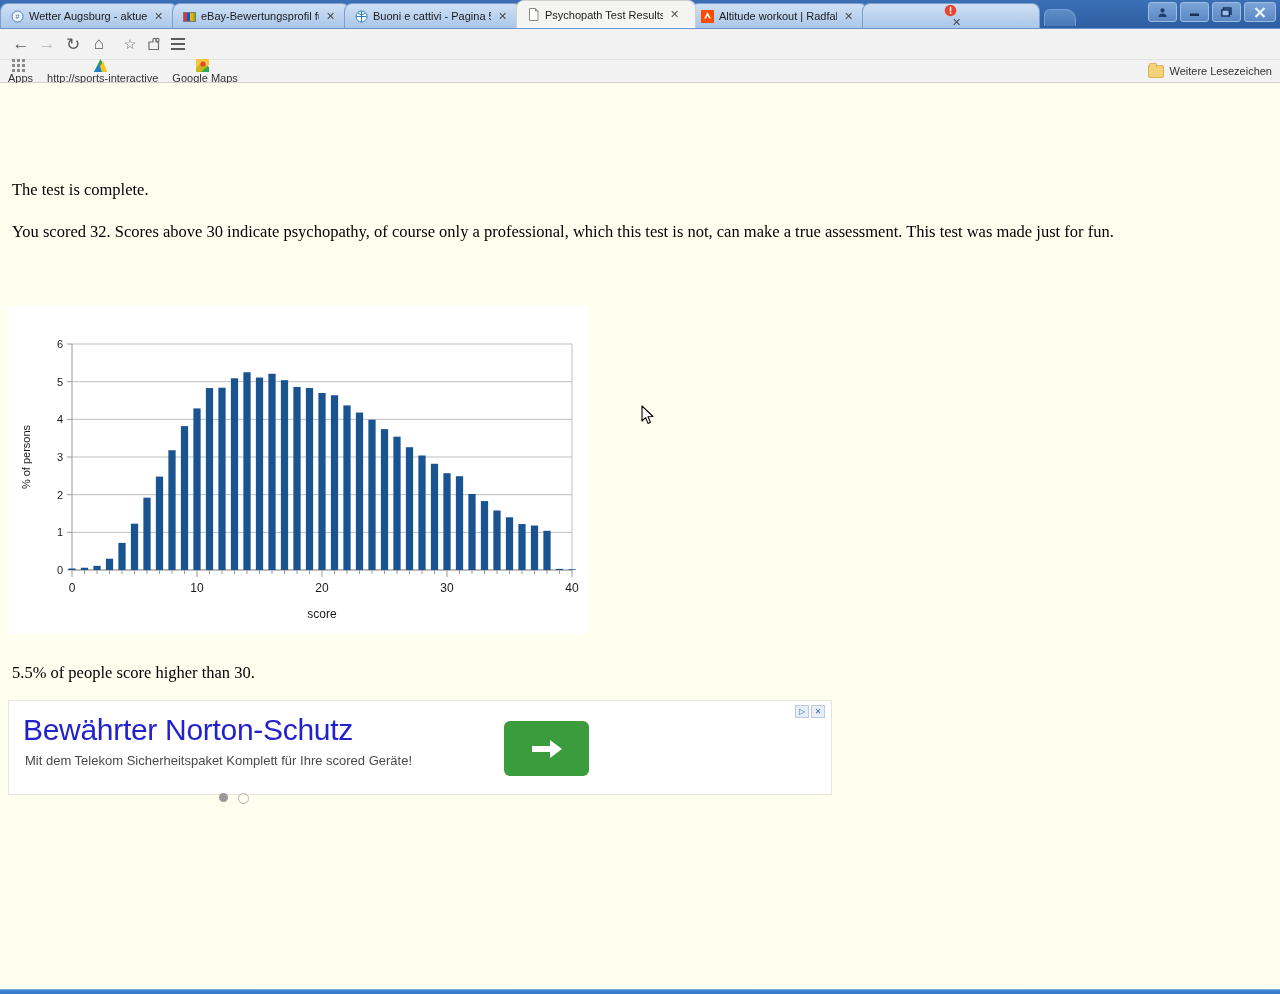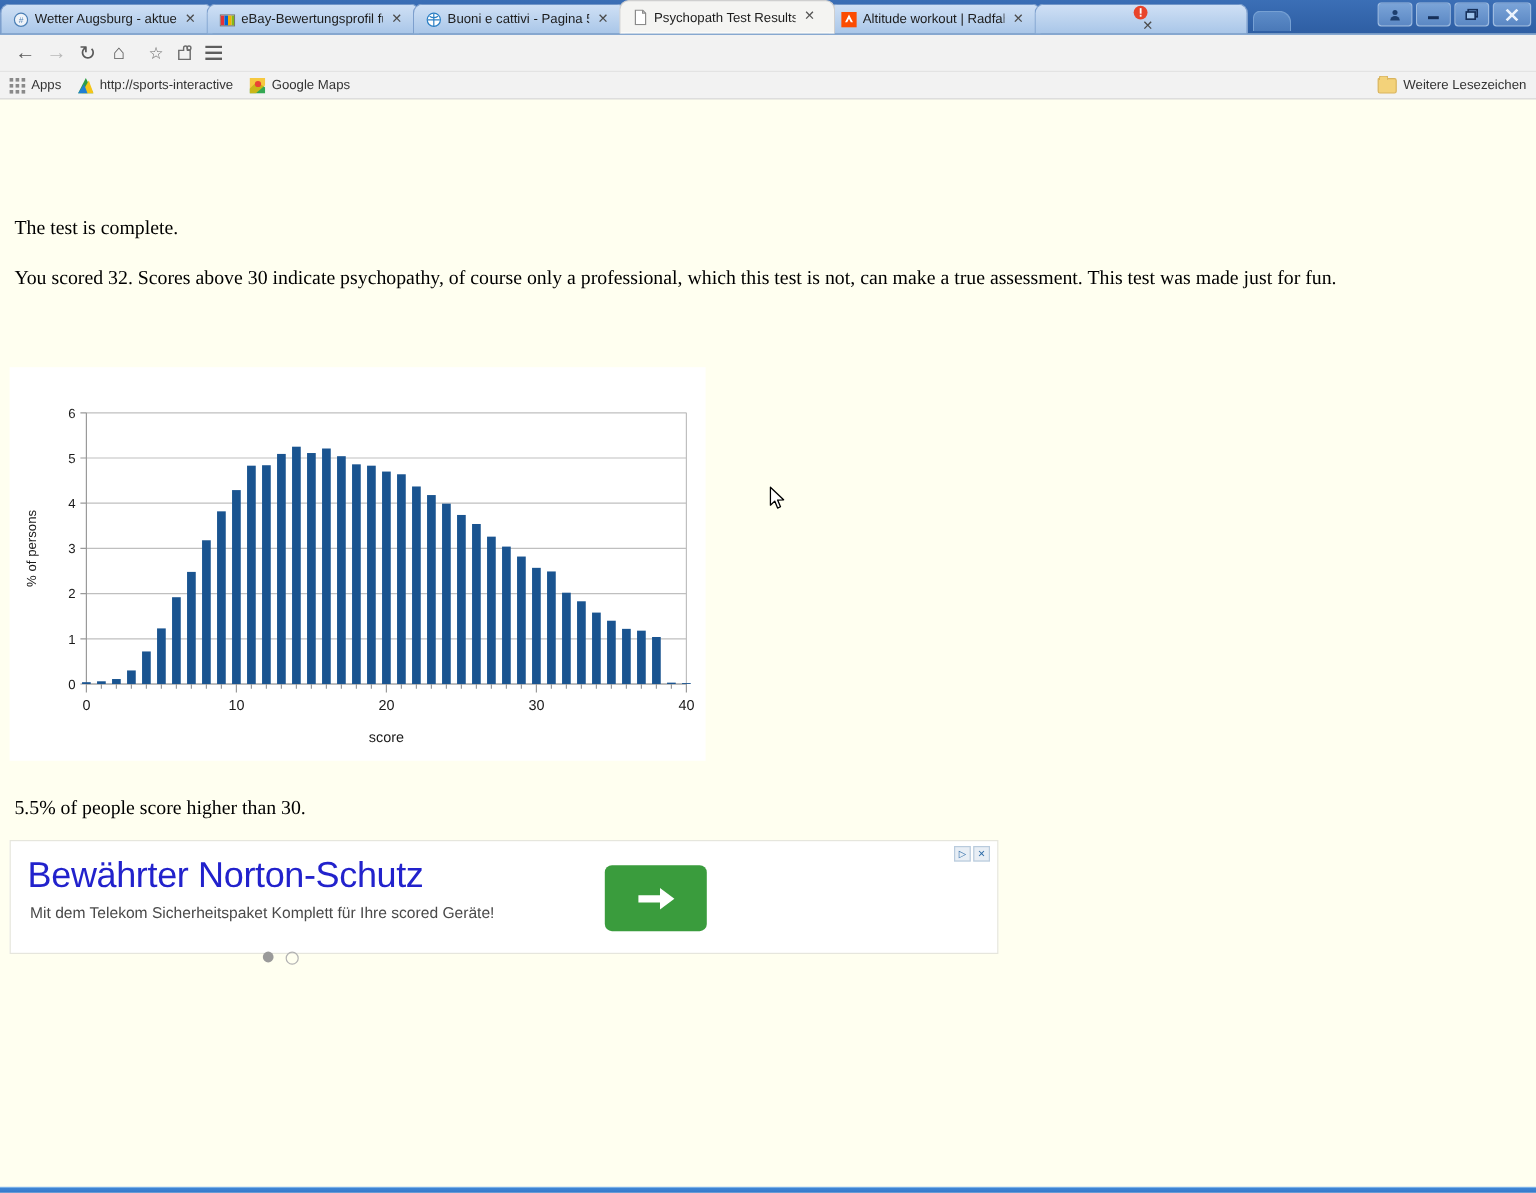--- a/index.html
+++ b/index.html
@@ -58,21 +58,21 @@
   .omnibox .pageicon{width:10px;height:12px;border:1px solid #9a9a9a;background:#fff;margin-right:6px;flex:none;position:relative;}
   .omnibox .pageicon:after{content:"";position:absolute;right:-1px;top:-1px;border-width:0 4px 4px 0;border-style:solid;border-color:#f2f2f2 #f2f2f2 #9a9a9a #9a9a9a;}
   .omnibox .host{color:#1a1a1a;}
   .star{margin-left:6px;color:#9a9a9a;font-size:14px;}
   .tbicon{width:24px;height:24px;display:flex;align-items:center;justify-content:center;color:#6d6d6d;font-size:14px;}
   
   .bookmarks{
     background:#f2f2f2;height:22px;display:flex;align-items:center;padding:0 8px;
     border-bottom:1px solid #cfcfcf;font-size:11px;color:#333;
   }
-  .bm{display:flex;align-items:center;margin-right:14px;white-space:nowrap;}
+  .bm{display:flex;align-items:center;margin-right:14px;white-space:nowrap;flex-direction:column;}
   .bm .bmi{width:13px;height:13px;margin-right:5px;flex:none;}
   .apps-grid{display:grid;grid-template-columns:repeat(3,3px);grid-template-rows:repeat(3,3px);gap:2px;}
   .apps-grid i{display:block;width:3px;height:3px;background:#8a8a8a;}
   .bm-right{margin-left:auto;display:flex;align-items:center;}
   .folder{width:14px;height:11px;background:#f3d27a;border:1px solid #d9b45d;border-radius:1px 2px 2px 2px;margin-right:5px;position:relative;}
   .folder:before{content:"";position:absolute;top:-3px;left:0;width:6px;height:3px;background:#f3d27a;border:1px solid #d9b45d;border-bottom:none;border-radius:2px 2px 0 0;}
   
   .page{background:#FFFFF0;height:880px;position:relative;padding:0;}
   .ptext{
     font-family:"Liberation Serif","DejaVu Serif",serif;

